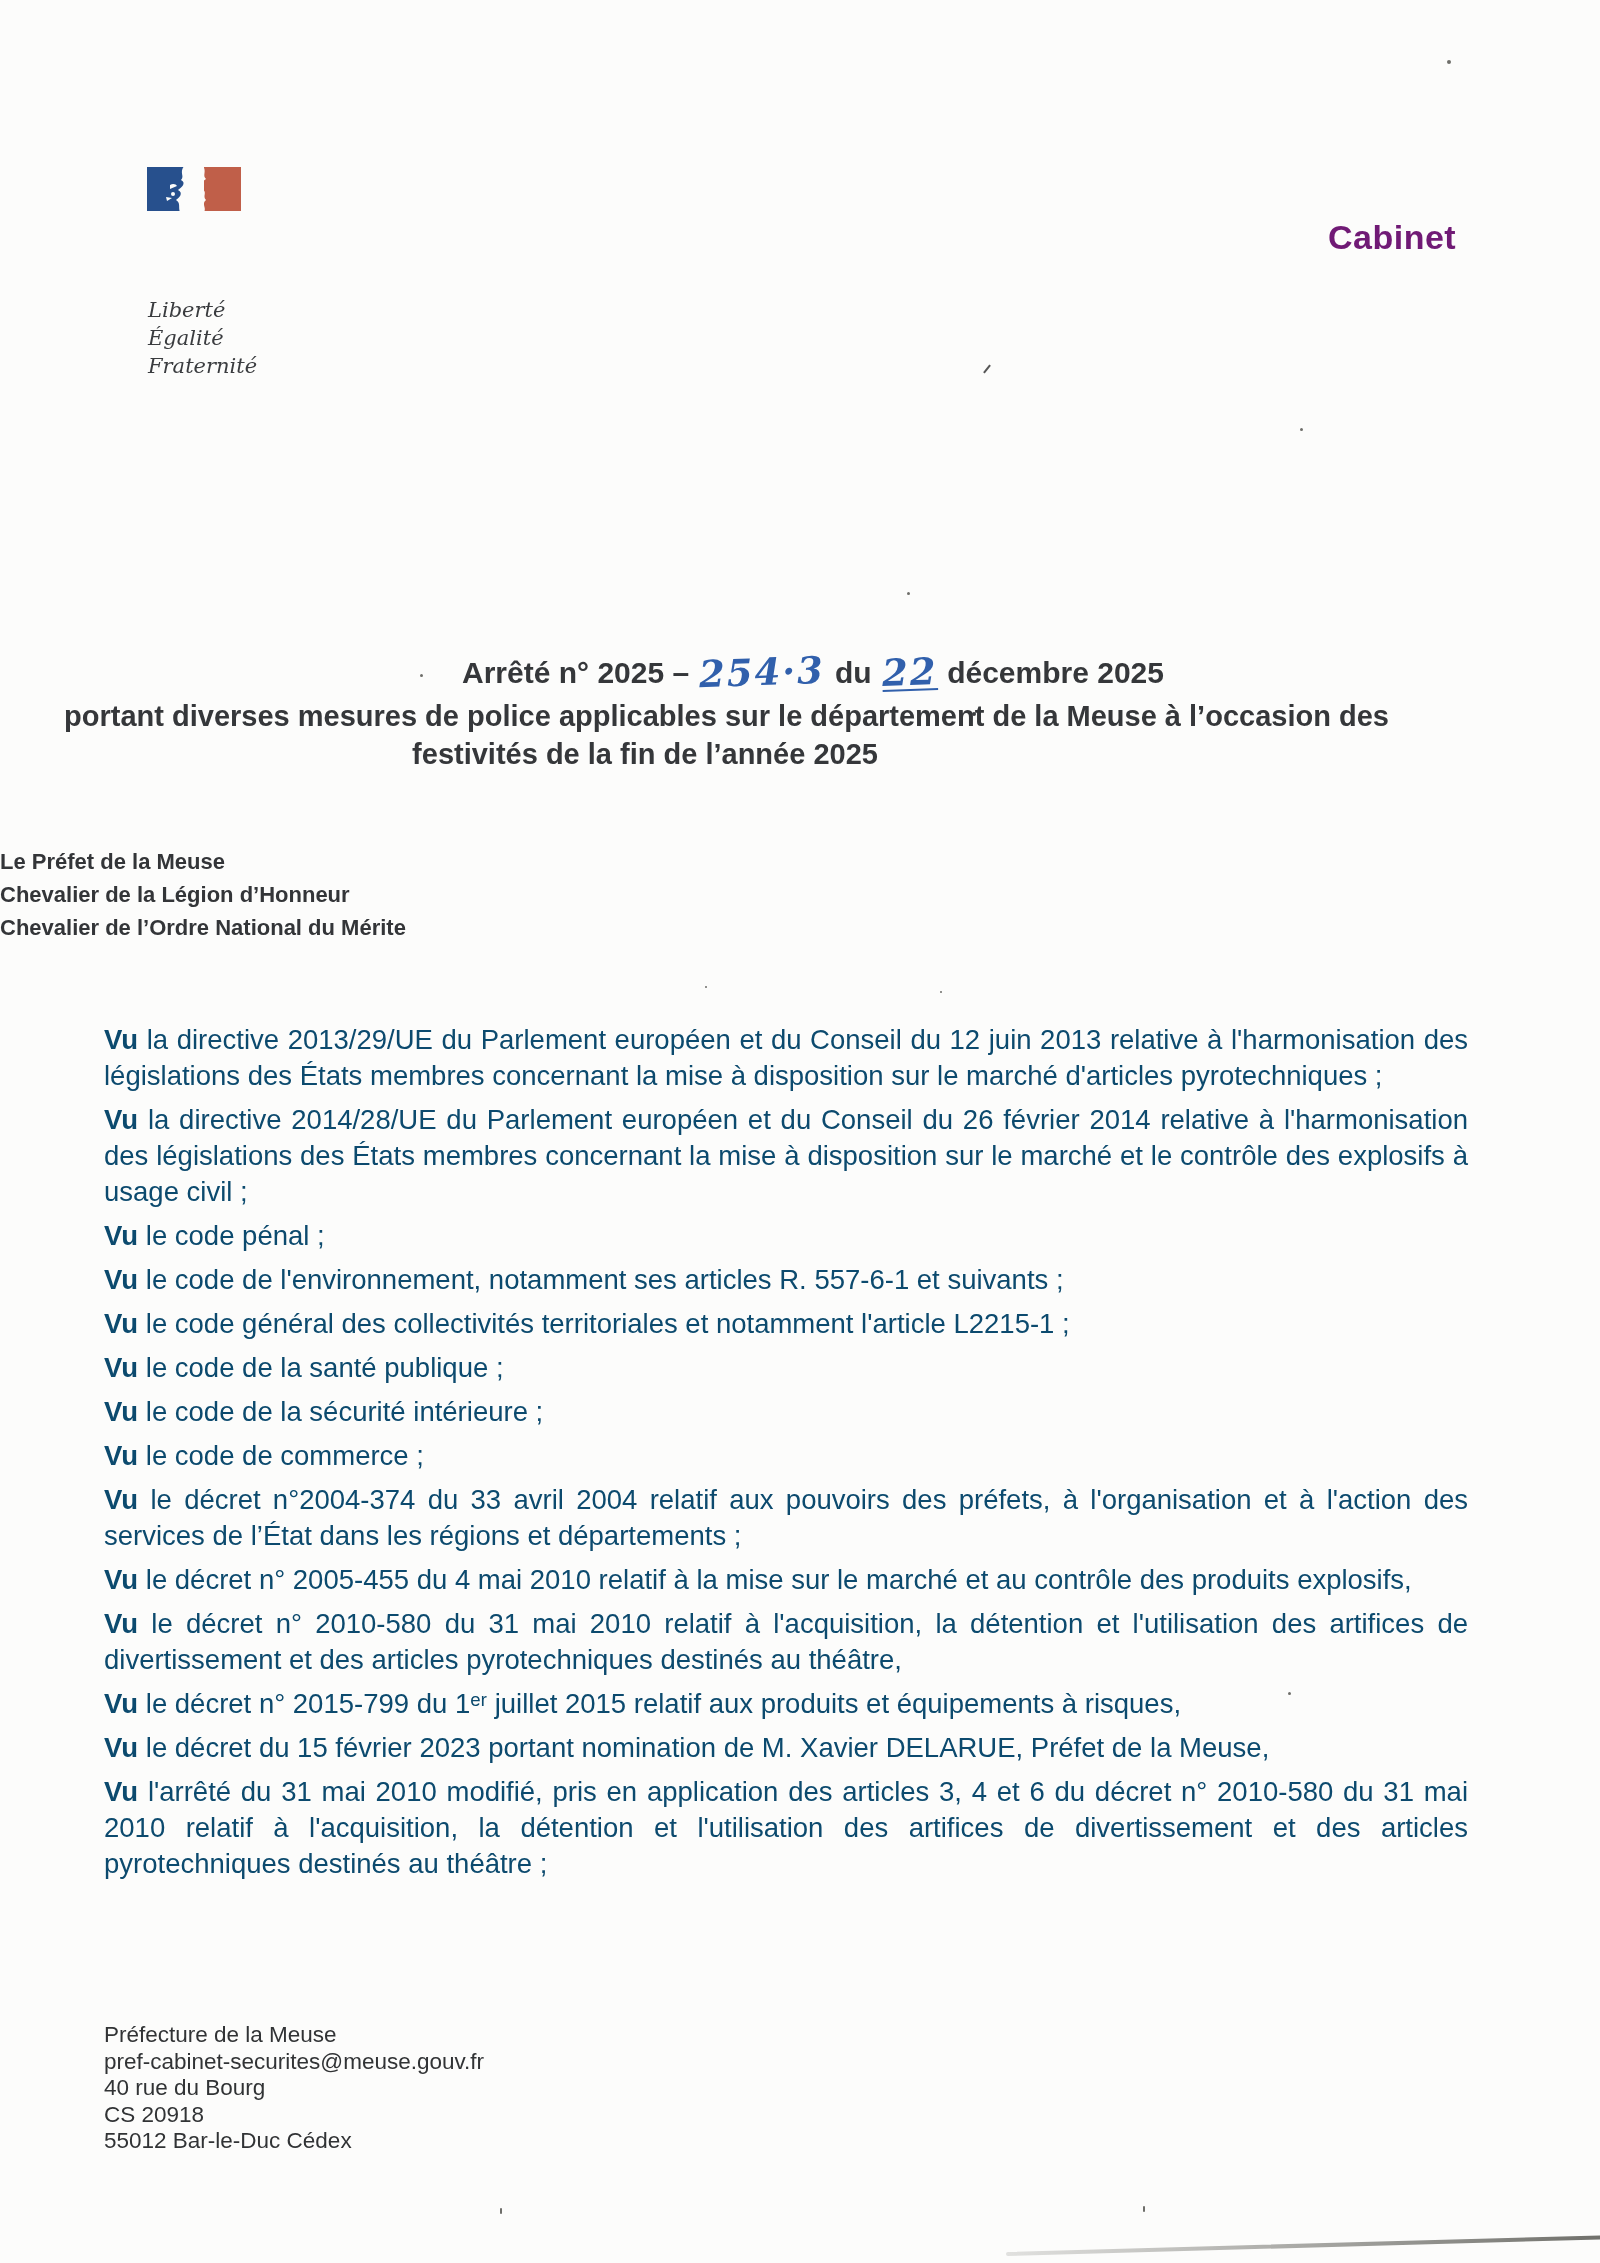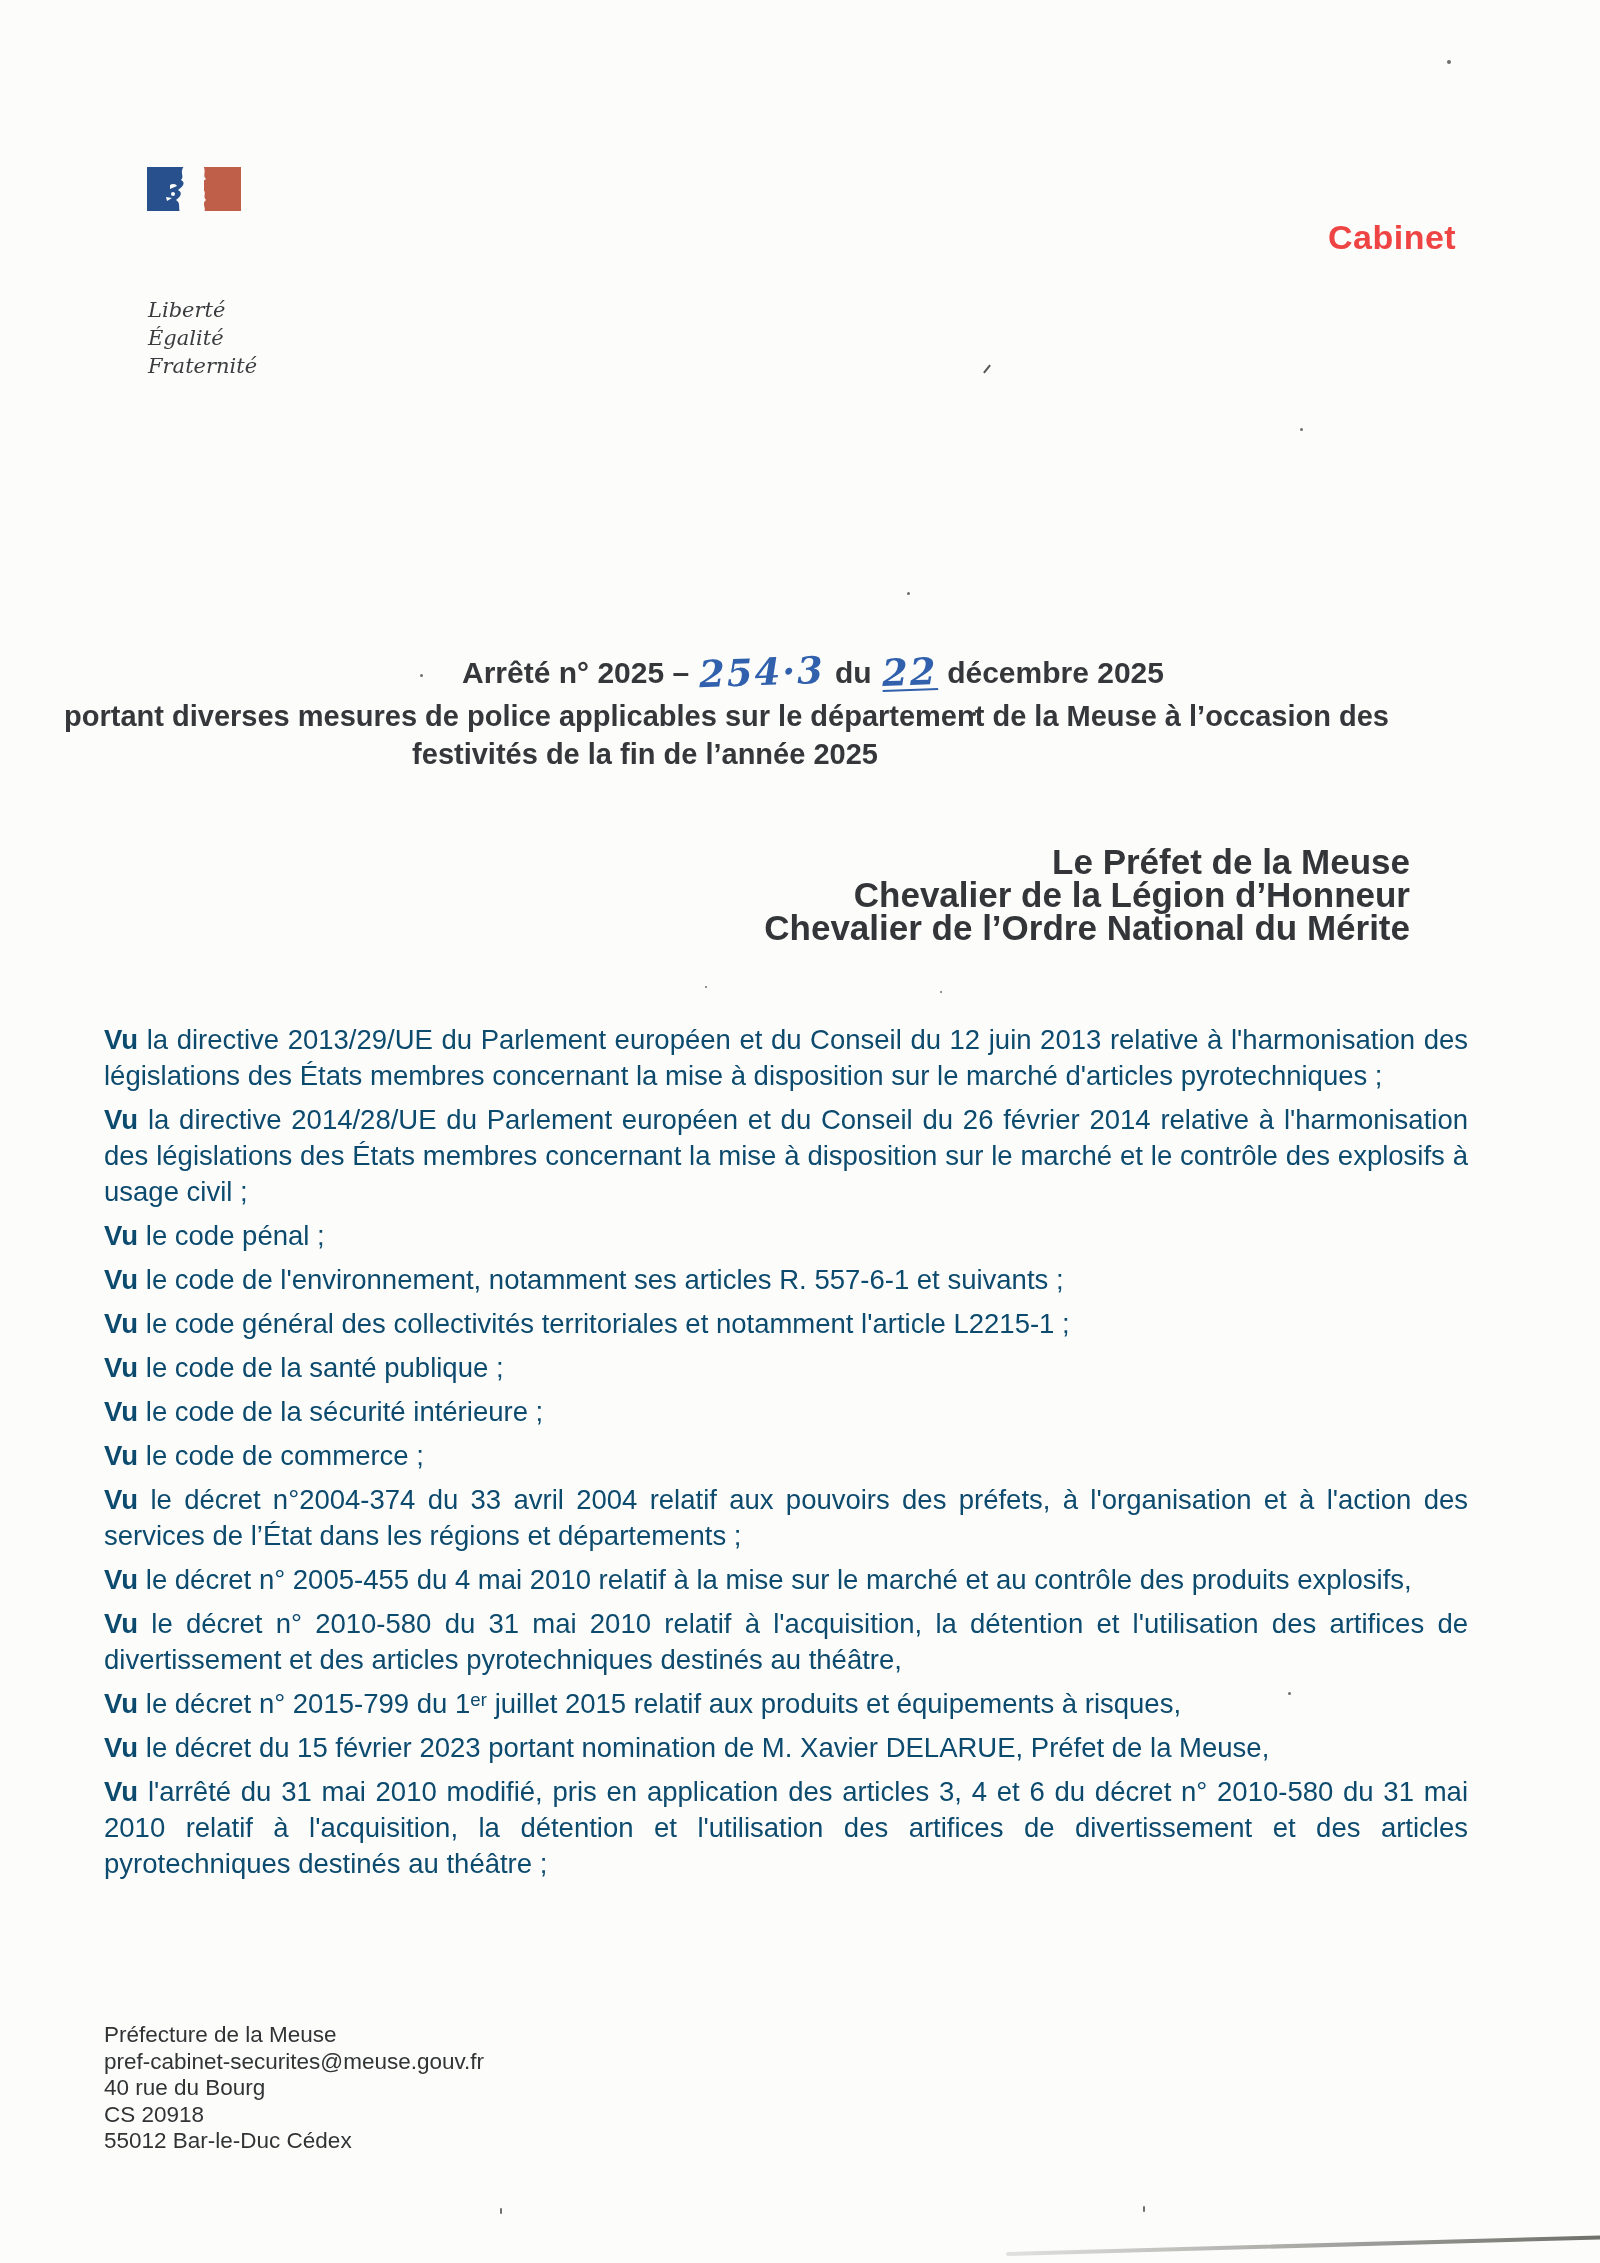--- a/index.html
+++ b/index.html
@@ -17,21 +17,21 @@
     font-weight:bold;font-size:31px;line-height:36px;letter-spacing:1px;
     color:#3c3e41;
   }
   .motto{
     position:absolute;left:148px;top:296px;
     font-family:"DejaVu Serif","Liberation Serif",serif;font-style:italic;
     font-size:21px;line-height:28px;color:#3a3c3f;
   }
   .cabinet{
     position:absolute;left:1328px;top:218px;
-    font-weight:bold;font-size:34px;color:#ef4444;letter-spacing:0.5px;
+    font-weight:bold;font-size:34px;color:#701a75;letter-spacing:0.5px;
   }
   
   .title-l1{
     position:absolute;top:648px;left:0;width:1626px;text-align:center;
     font-weight:bold;font-size:30px;color:#35373a;white-space:nowrap;
   }
   .title-l1 .gap{display:inline-block;width:10px;}
   .hw{
     font-family:"DejaVu Serif","Liberation Serif",serif;font-style:italic;font-weight:bold;
     color:var(--handwriting-blue,#3160ac);font-size:37px;letter-spacing:2px;
@@ -41,22 +41,22 @@
   .title-l2{
     position:absolute;top:700px;left:0;width:1453px;text-align:center;
     font-weight:bold;font-size:29px;color:#35373a;
   }
   .title-l3{
     position:absolute;top:738px;left:0;width:1290px;text-align:center;
     font-weight:bold;font-size:29px;color:#35373a;
   }
   
   .authority{
-    position:absolute;top:845px;left:0;width:1410px;text-align:right;
-    font-weight:bold;font-size:35px;line-height:33px;color:#333538;
+    position:absolute;top:845px;left:0;width:1410px;text-align:left;
+    font-weight:bold;font-size:22px;line-height:33px;color:#333538;
   }
   
   .recitals{
     position:absolute;top:1022px;left:104px;width:1364px;
     font-size:27.5px;line-height:36px;text-align:justify;color:#0c4a6e;
   }
   .recital{margin:0 0 8px 0;}
   .recital .lead{font-weight:bold;}
   
   .footer{

